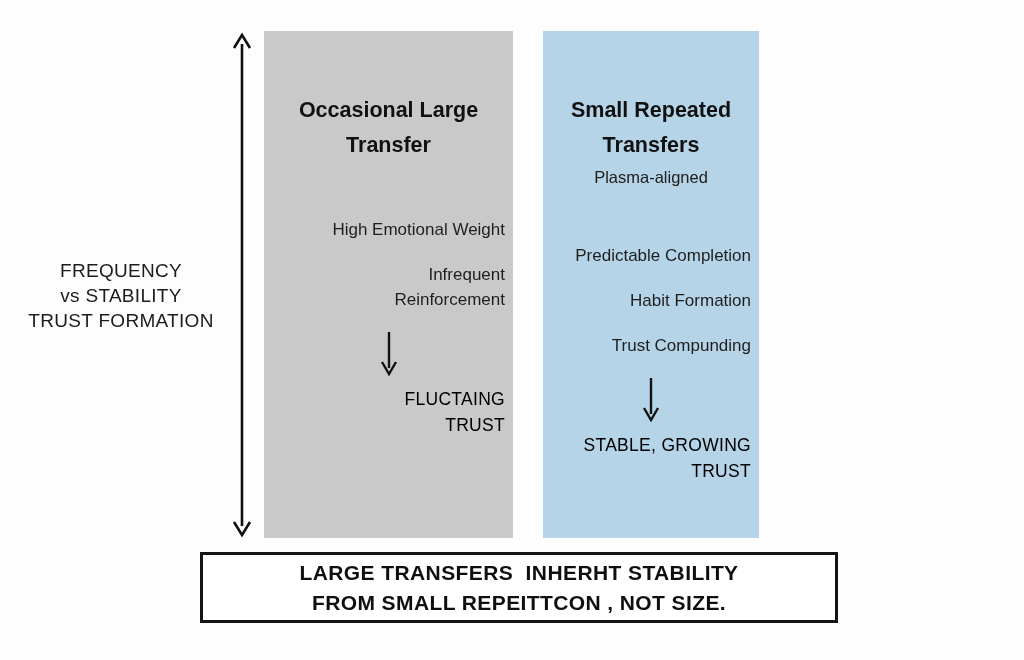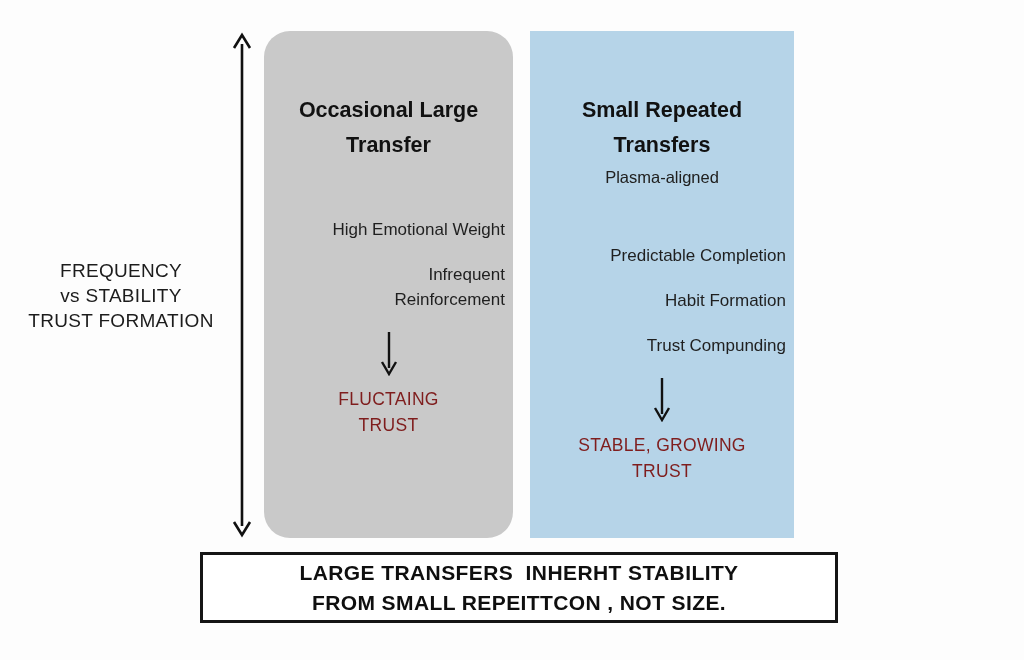--- a/index.html
+++ b/index.html
@@ -54,25 +54,24 @@
     position: absolute;
     top: 31px;
     height: 507px;
     box-sizing: border-box;
     padding-top: 62px;
   }
   .panel.left {
     left: 264px;
     width: 249px;
     background: #c9c9c9;
-    border-radius: 26px;
   }
   .panel.right {
-    left: 530px;
-    width: 264px;
+    left: 543px;
+    width: 216px;
     background: #b6d4e8;
   }
 
   .panel-title {
     font-size: 21.5px;
     font-weight: bold;
     line-height: 35px;
     text-align: center;
     color: #111111;
     padding: 0 14px;
@@ -105,22 +104,22 @@
     text-align: center;
     margin-top: 12px;
     margin-bottom: 6px;
   }
   .arrow-down svg { display: inline-block; }
 
   .panel-outcome {
     font-size: 17.5px;
     line-height: 26px;
     letter-spacing: 0.3px;
-    text-align: center;
-    color: #7f1d1d;
+    text-align: right;
+    color: #000000;
     padding: 0 8px;
   }
   .panel-outcome .wrap-line { display: block; }
 
   
   .banner {
     position: absolute;
     left: 200px;
     top: 552px;
     width: 638px;

